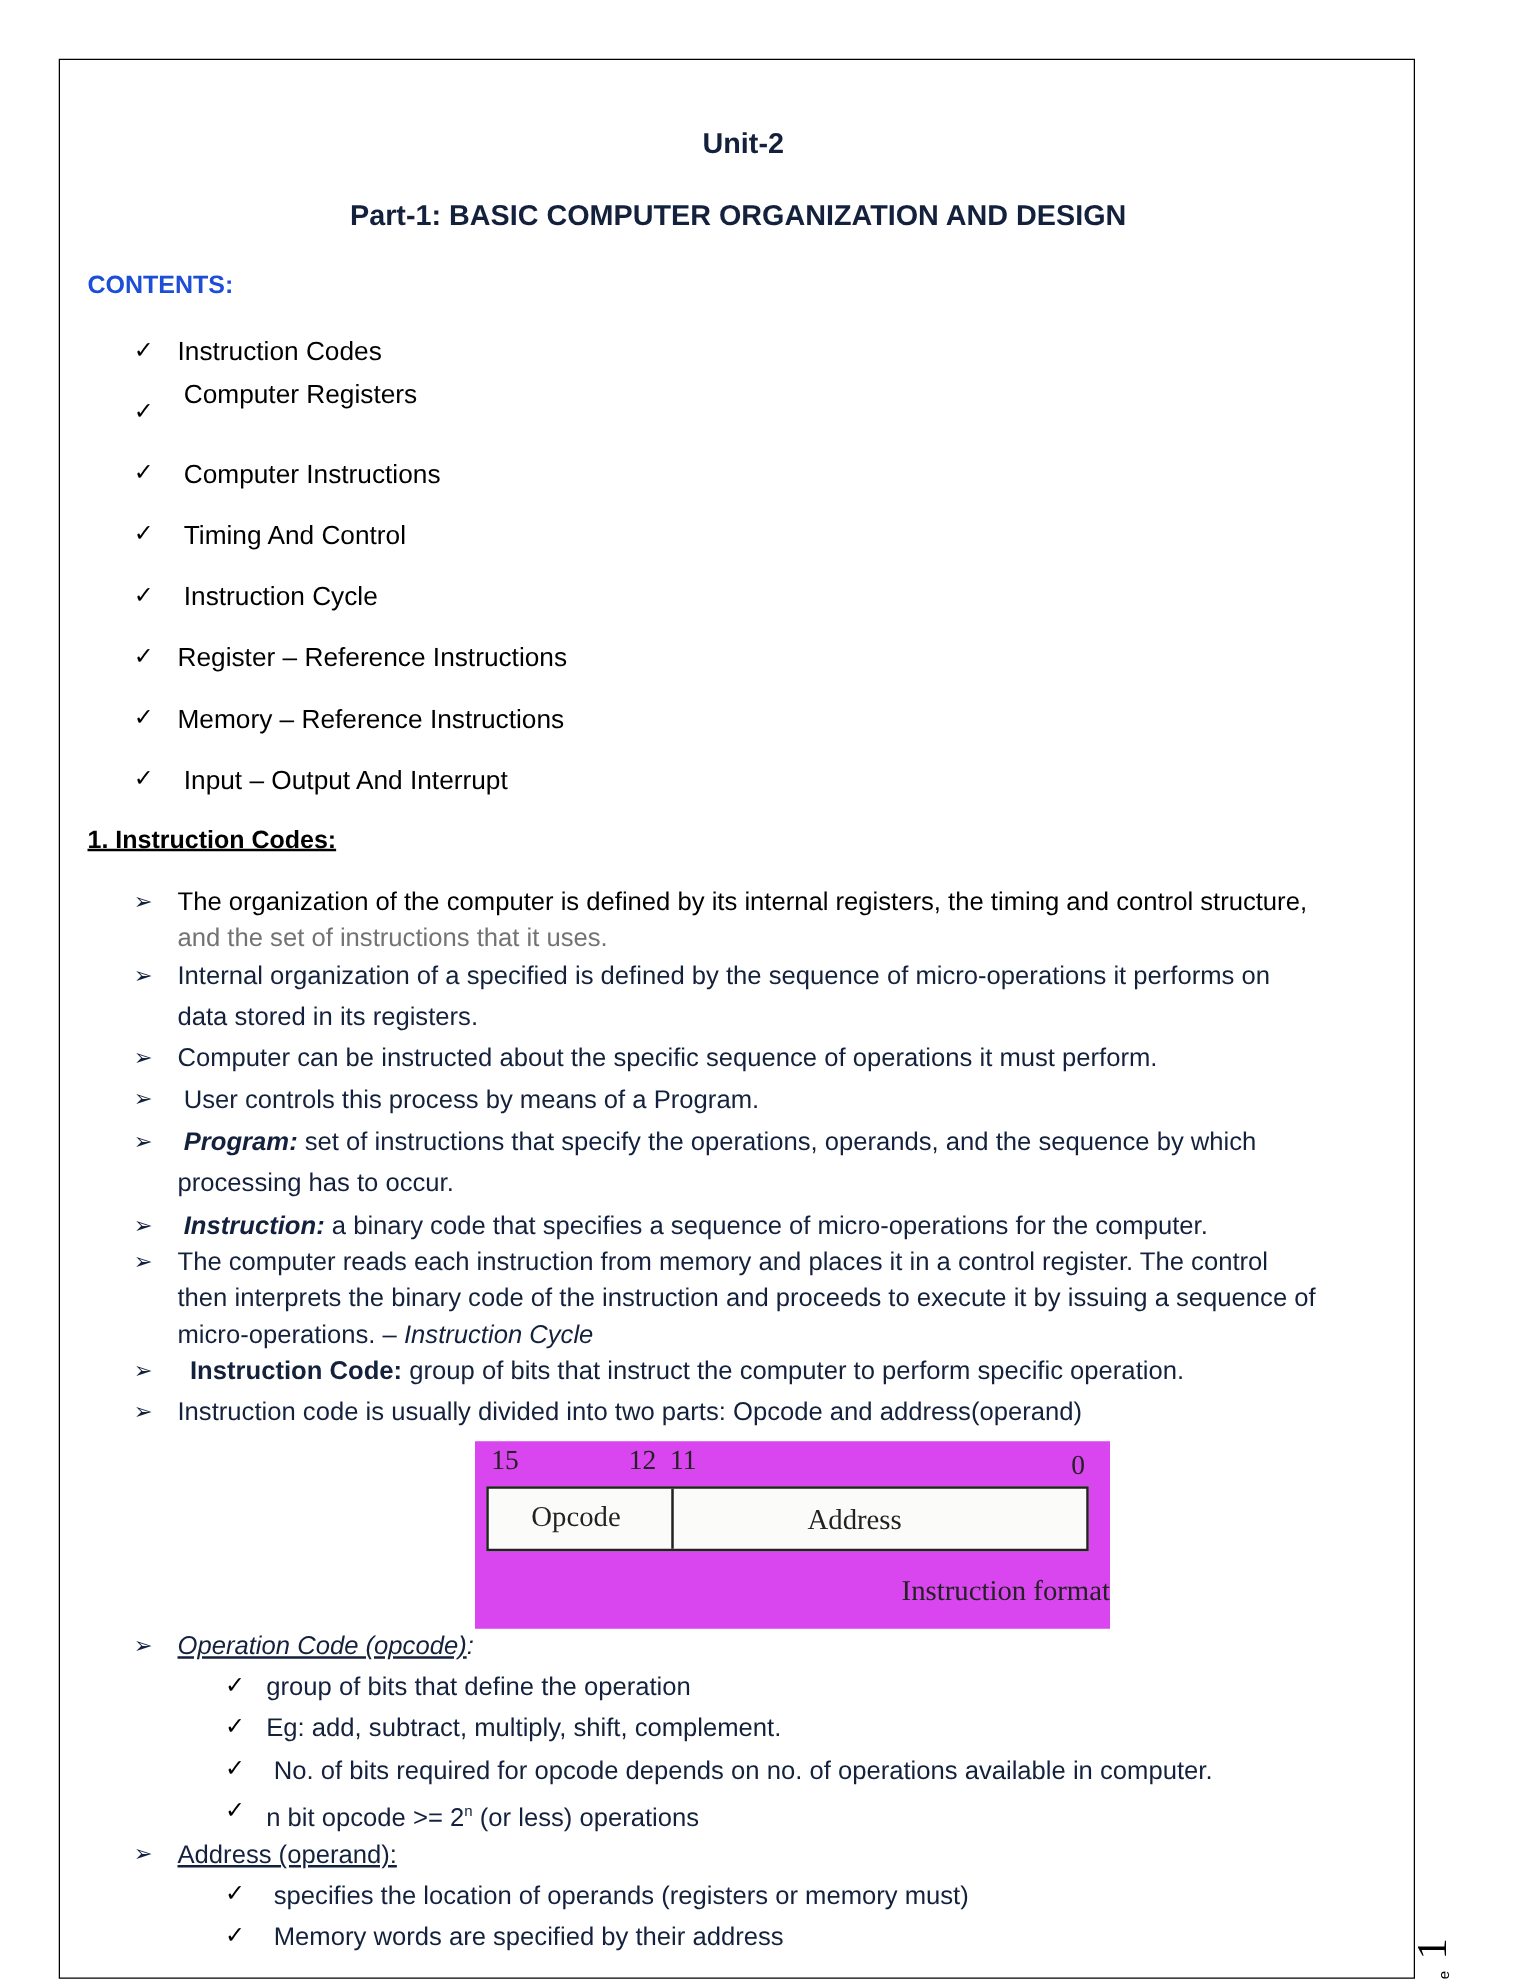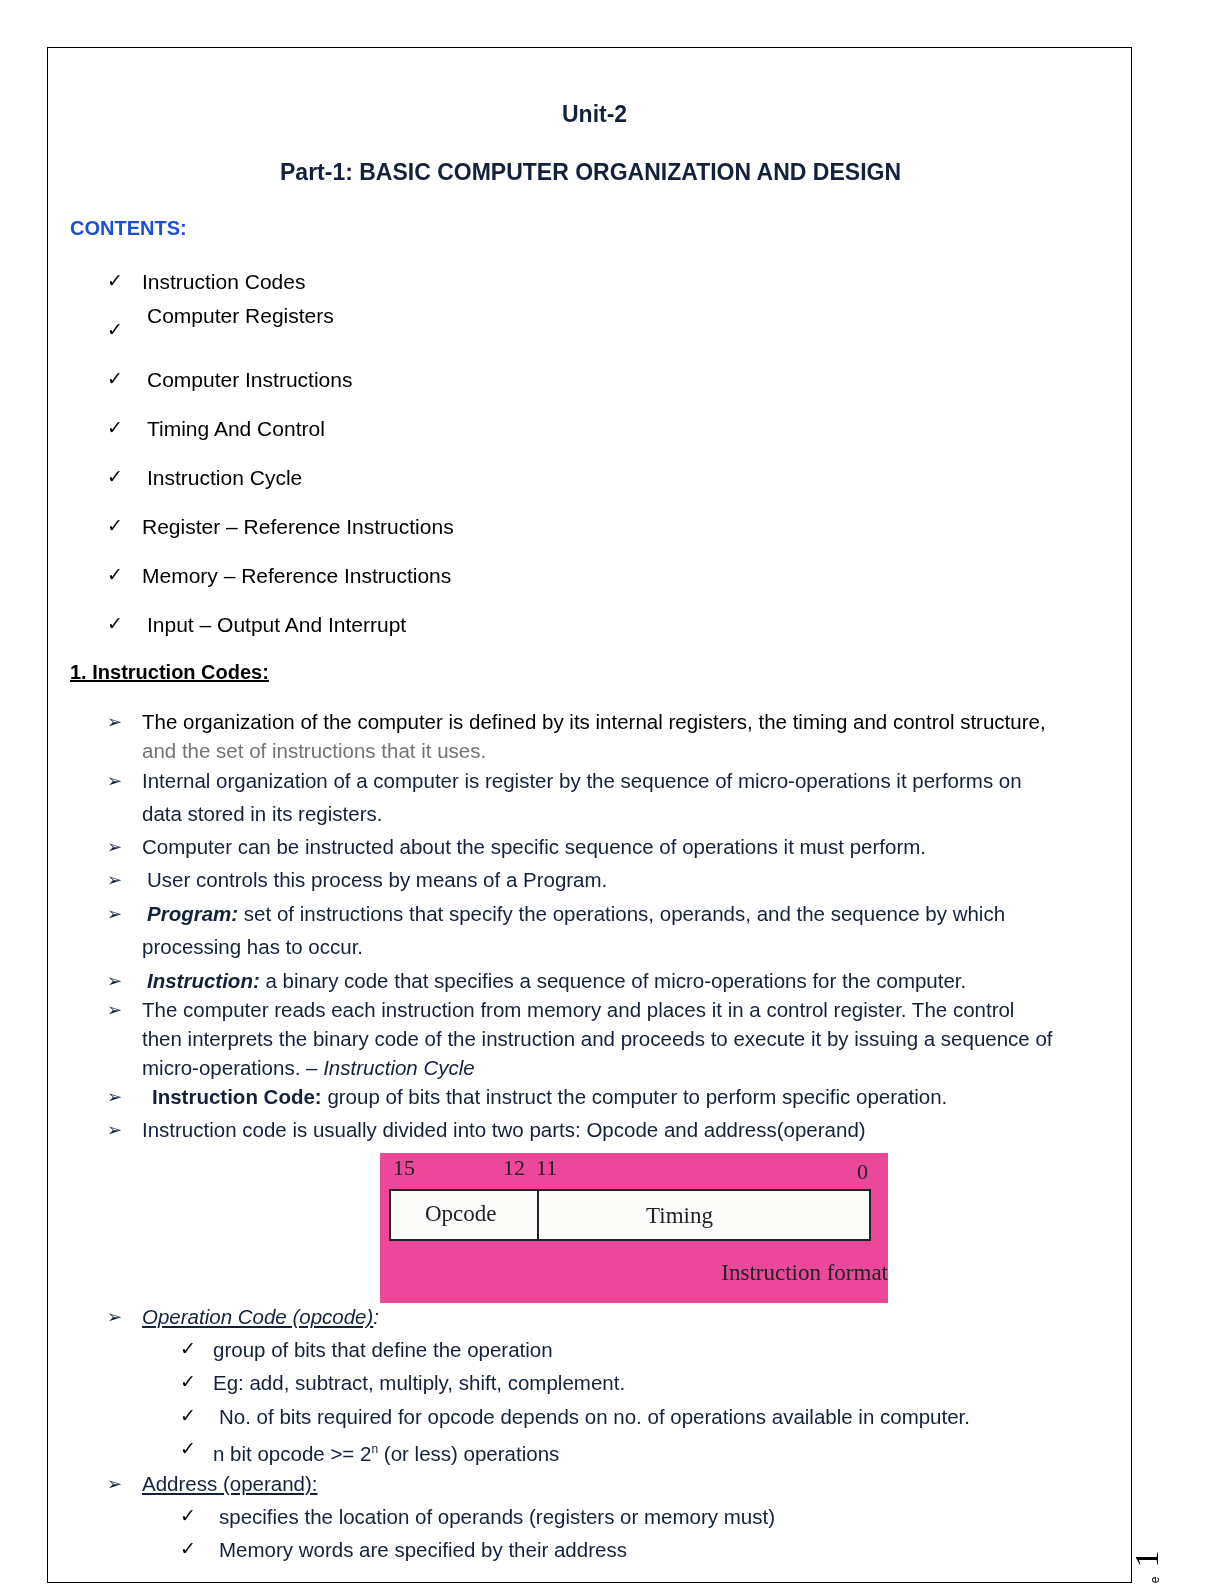--- a/index.html
+++ b/index.html
@@ -10,21 +10,21 @@
   .abs { position: absolute; white-space: nowrap; }
   .title { font-weight: bold; color: #14213d; font-size: 23px; }
   .navy { color: #14213d; }
   .contents-hdr { font-weight: bold; font-size: 20px; color: #1d4ed8; }
   .check { font-size: 19px; color: #000; }
   .toc-text { font-size: 21px; color: #000; }
   .sec-hdr { font-weight: bold; font-size: 20px; text-decoration: underline; color: #000; }
   .arrow { font-size: 18px; color: #14213d; }
   .body-text { font-size: 20.5px; color: #14213d; line-height: 29px; }
   .diagram { position: absolute; left: 380px; top: 1153px; width: 508px; height: 150px;
-             background: #ec4899; font-family: "Liberation Serif", "DejaVu Serif", serif; }
+             background: #d946ef; font-family: "Liberation Serif", "DejaVu Serif", serif; }
   .diagram .bit { position: absolute; font-size: 22px; color: #222; }
   .diagram .box { position: absolute; left: 9px; top: 36px; width: 482px; height: 52px;
                   border: 2px solid #222; background: #fbfbfa; box-sizing: border-box; }
   .diagram .divider { position: absolute; left: 146px; top: 0; width: 2px; height: 100%; background: #222; }
   .diagram .cell { position: absolute; font-size: 23px; color: #222; top: 10px; }
   .diagram .caption { position: absolute; left: 0; width: 100%; top: 107px; text-align: right;
                       font-size: 23px; color: #222; padding-left: 0px; }
   .page-num { position: absolute; left: 1138px; top: 1540px; font-size: 34px;
               font-family: "Liberation Serif", "DejaVu Serif", serif; transform: rotate(-90deg);
               transform-origin: center; }
@@ -69,21 +69,21 @@
 
 <div class="abs sec-hdr" style="left:70px;top:661px;">1. Instruction Codes:</div>
 
 <div>
 
   <span class="abs arrow" style="left:107px;top:711px;">➢</span>
   <span class="abs body-text" style="left:142px;top:707px;color:#000;">The organization of the computer is defined by its internal registers, the timing and control structure,</span>
   <span class="abs body-text" style="left:142px;top:736px;color:#737373;">and the set of instructions that it uses.</span>
 
   <span class="abs arrow" style="left:107px;top:770px;">➢</span>
-  <span class="abs body-text" style="left:142px;top:766px;">Internal organization of a computer is register by the sequence of micro-operations it performs on</span>
+  <span class="abs body-text" style="left:142px;top:766px;">Internal organization of a specified is defined by the sequence of micro-operations it performs on</span>
   <span class="abs body-text" style="left:142px;top:799px;">data stored in its registers.</span>
 
   <span class="abs arrow" style="left:107px;top:836px;">➢</span>
   <span class="abs body-text" style="left:142px;top:832px;">Computer can be instructed about the specific sequence of operations it must perform.</span>
 
   <span class="abs arrow" style="left:107px;top:869px;">➢</span>
   <span class="abs body-text" style="left:147px;top:865px;">User controls this process by means of a Program.</span>
 
   <span class="abs arrow" style="left:107px;top:903px;">➢</span>
   <span class="abs body-text" style="left:147px;top:899px;"><b><i>Program:</i></b><span> set of instructions that specify the operations, operands, and the sequence by which</span></span>
@@ -105,21 +105,21 @@
 </div>
 
 <div class="diagram">
   <span class="bit" style="left:13px;top:2px;">15</span>
   <span class="bit" style="left:123px;top:2px;">12</span>
   <span class="bit" style="left:156px;top:2px;">11</span>
   <span class="bit" style="left:477px;top:6px;">0</span>
   <div class="box">
     <span class="cell" style="left:34px;">Opcode</span>
     <div class="divider"></div>
-    <span class="cell" style="left:255px;top:12px;">Timing</span>
+    <span class="cell" style="left:255px;top:12px;">Address</span>
   </div>
   <span class="caption" style="padding-left:0;"><span style="margin-left:0px;">Instruction format</span></span>
 </div>
 
 <span class="abs arrow" style="left:107px;top:1306px;">➢</span>
 <span class="abs body-text" style="left:142px;top:1302px;"><i><u>Operation Code (opcode)</u><span>:</span></i></span>
 
 <span class="abs check navy" style="left:180px;top:1337px;">✓</span>
 <span class="abs body-text" style="left:213px;top:1335px;">group of bits that define the operation</span>
 

